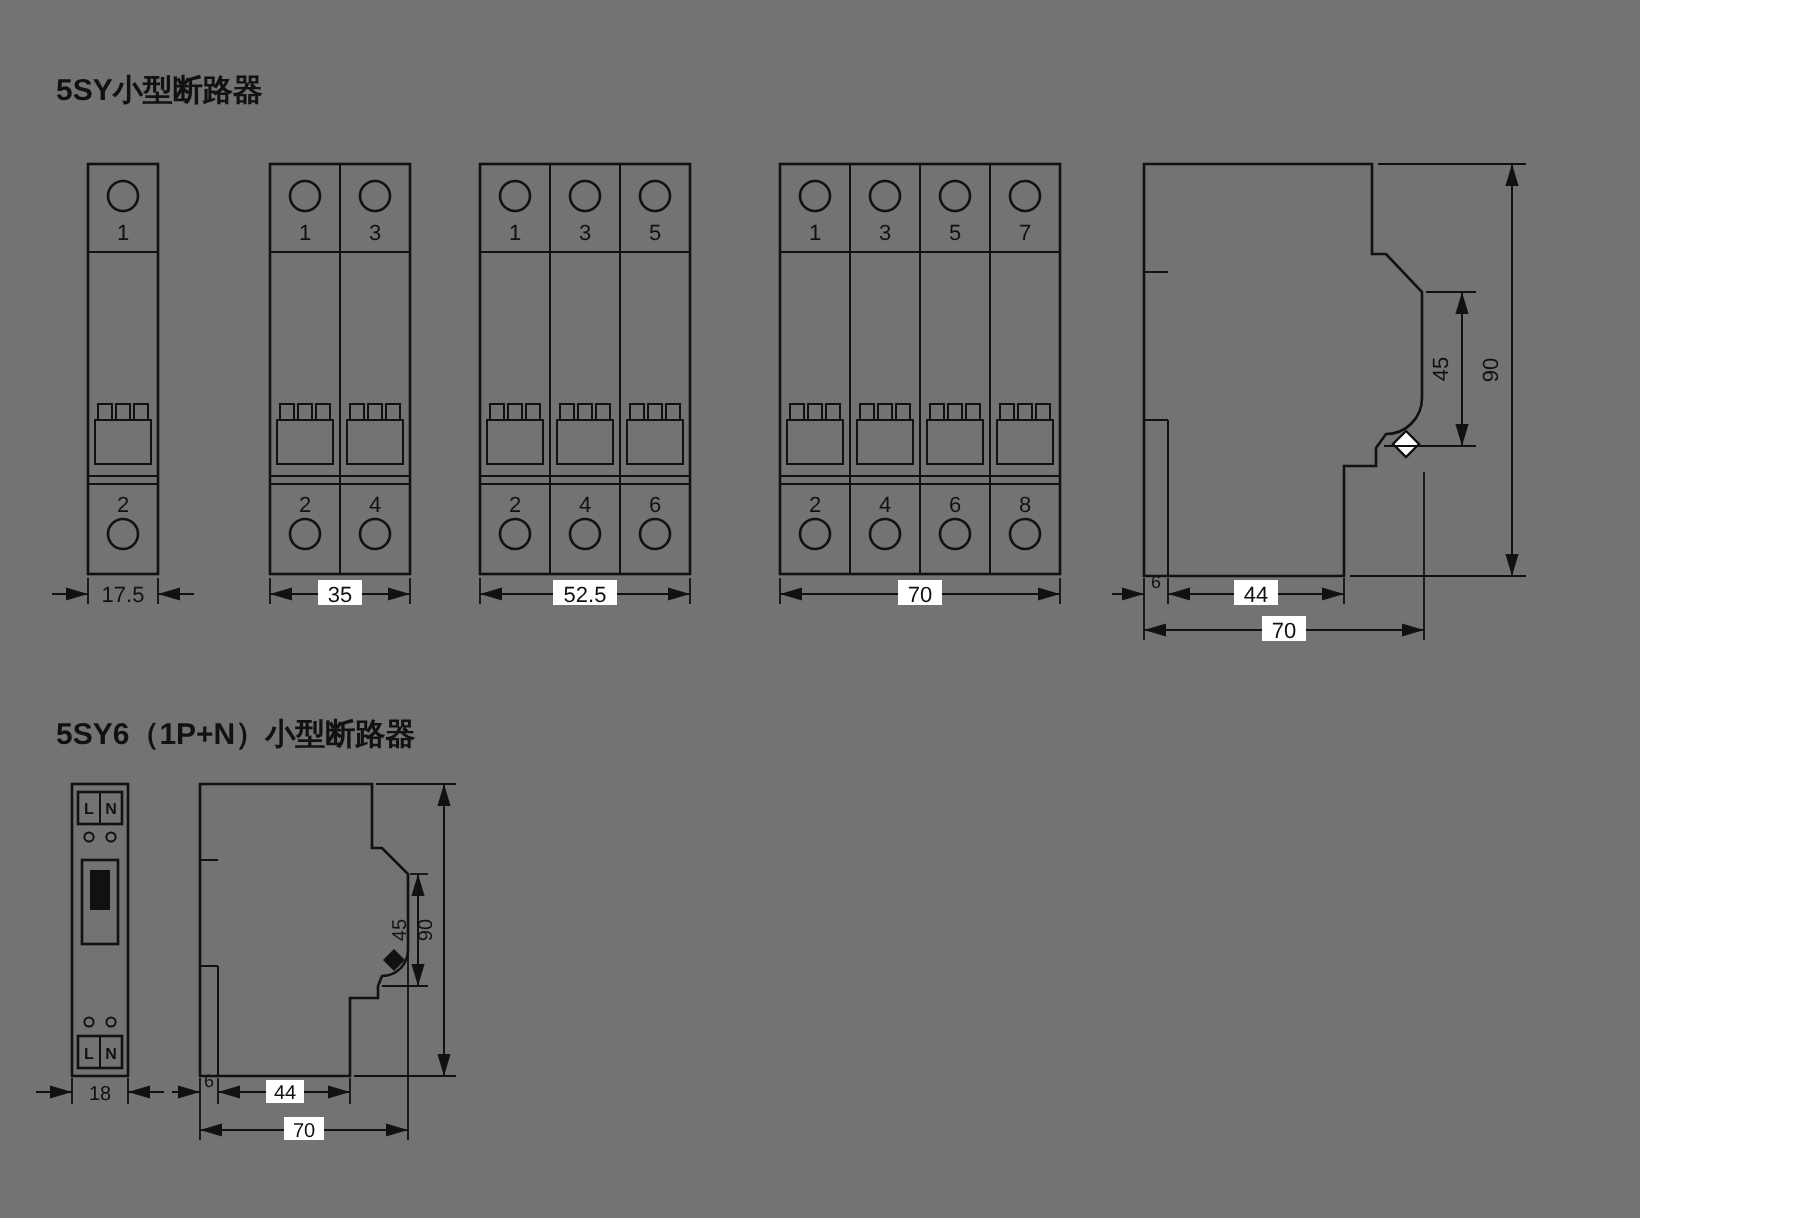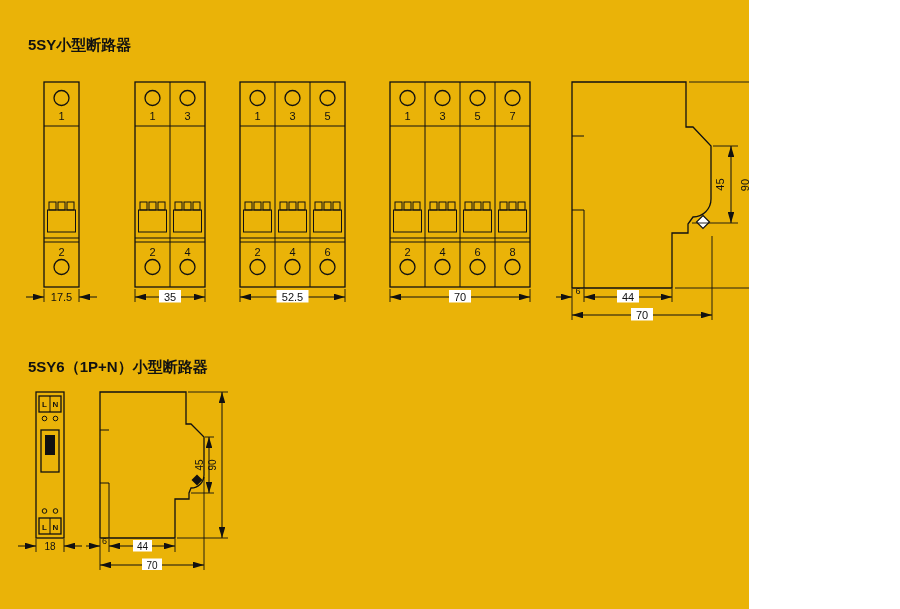--- a/index.html
+++ b/index.html
@@ -1,16 +1,16 @@
 <!DOCTYPE html>
 <html><head>
 <meta charset="utf-8">
 <style>
   html,body{margin:0;padding:0;background:#fff;}
-  #canvas{position:relative;width:749px;height:609px;background:#eab308;overflow:hidden;}
+  #canvas{position:relative;width:820px;height:609px;background:#737373;overflow:hidden;}
   svg{display:block;}
   .ln{fill:none;stroke:#111;stroke-width:1.3;}
   .lnthin{fill:none;stroke:#111;stroke-width:1;}
   .dim{fill:none;stroke:#111;stroke-width:1;}
   .ext{fill:none;stroke:#111;stroke-width:0.9;}
   .fillb{fill:#111;stroke:none;}
   .wht{fill:#fff;stroke:#111;stroke-width:1.2;}
   .bg{fill:#fff;stroke:none;}
   text{font-family:"Liberation Sans","DejaVu Sans",sans-serif;fill:#111;}
   .num{font-size:11px;text-anchor:middle;}

